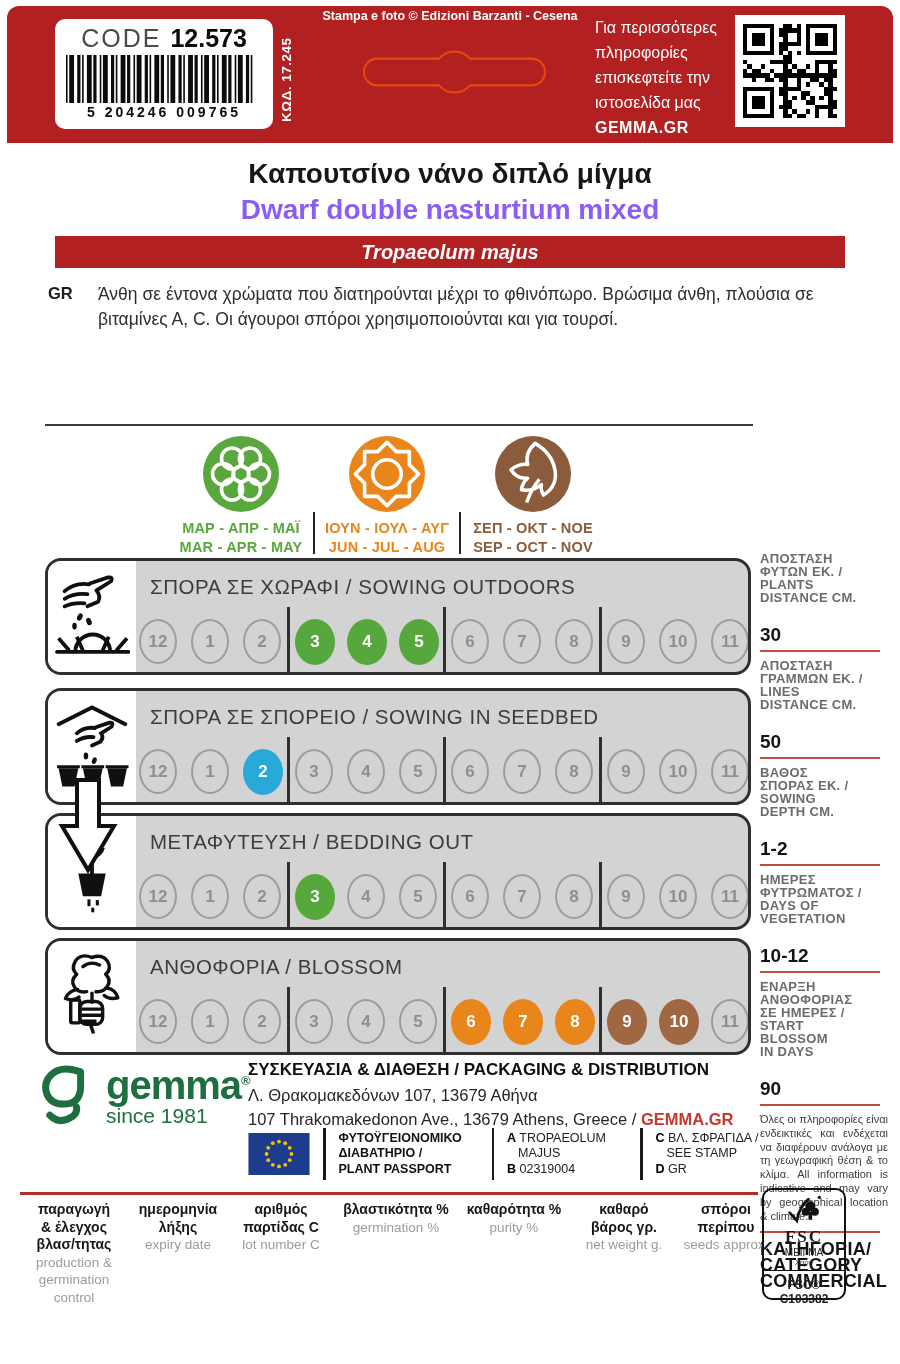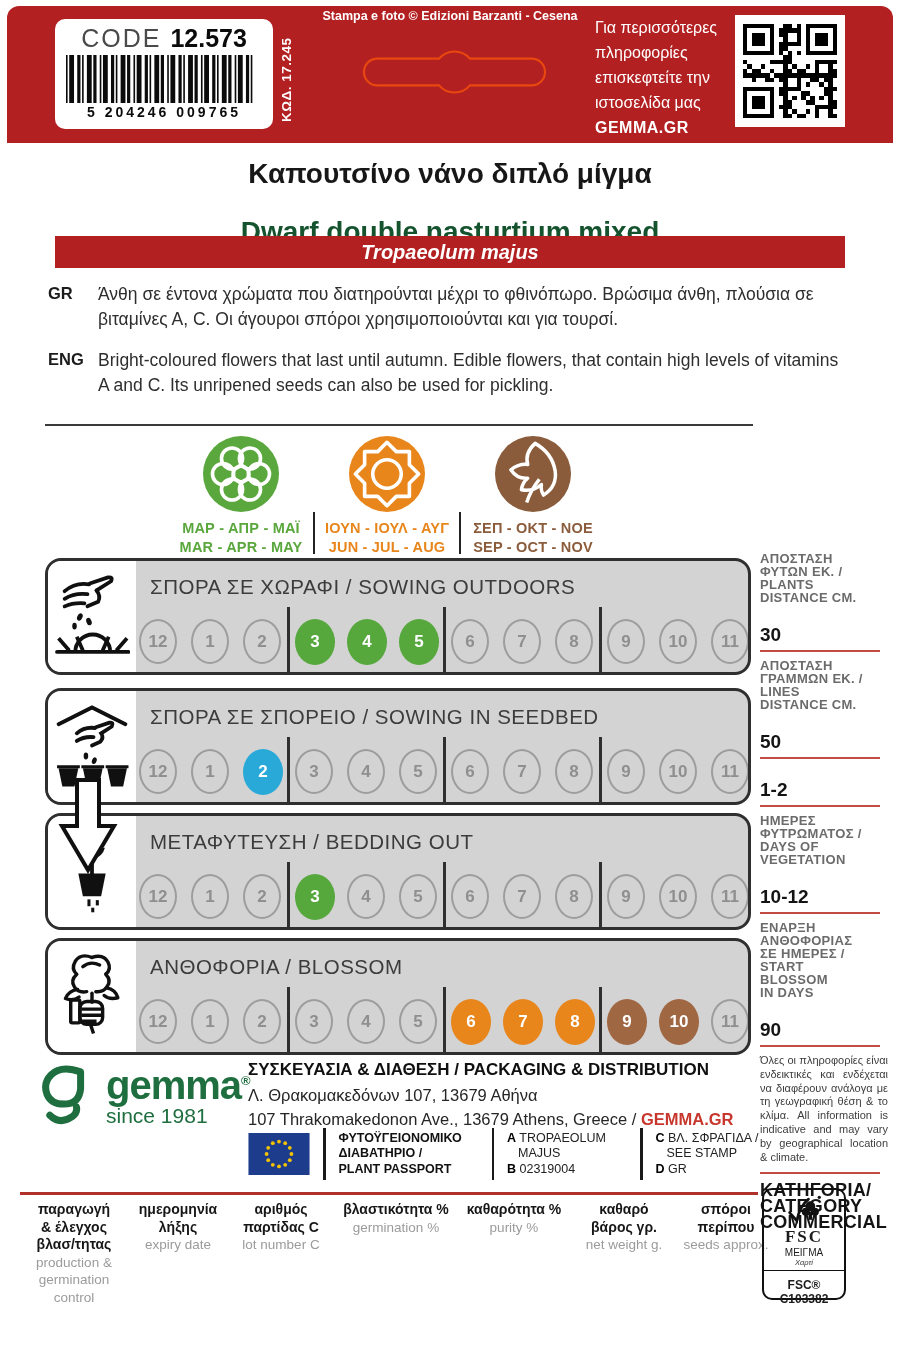--- a/index.html
+++ b/index.html
@@ -20,21 +20,21 @@
   .side-code{position:absolute;left:272px;top:116px;color:#fff;font-size:13.5px;font-weight:600;
              transform:rotate(-90deg);transform-origin:left top;white-space:nowrap;letter-spacing:.5px;}
   .hang-hole{position:absolute;left:325px;top:28px;width:245px;height:76px;}
   .qr-info{position:absolute;left:588px;top:9px;color:#fff;font-size:16px;line-height:25px;}
   .qr-info .site{font-weight:700;letter-spacing:.5px;}
   .qr-box{position:absolute;right:48px;top:9px;width:110px;height:112px;background:#fff;box-sizing:border-box;padding:8px;}
   .qr-box svg{width:100%;height:100%;}
 
   
   .title-gr{position:absolute;top:158px;left:0;right:0;text-align:center;font-size:28px;font-weight:700;color:#171717;}
-  .title-en{position:absolute;top:194px;left:0;right:0;text-align:center;font-size:28px;font-weight:700;color:#14532d;margin-top:22px;}
+  .title-en{position:absolute;top:194px;left:0;right:0;text-align:center;font-size:28px;font-weight:700;color:#8b5cf6;}
   .banner{position:absolute;top:236px;left:55px;right:55px;height:32px;background:#b32022;color:#fff;
           display:flex;align-items:center;justify-content:center;font-size:20px;font-style:italic;font-weight:700;}
 
   
   .desc{position:absolute;left:48px;width:800px;display:flex;gap:12px;}
   .desc .lab{flex:none;width:38px;font-weight:700;font-size:16.5px;padding-top:2px;}
   .desc p{margin:0;font-size:17.5px;line-height:1.45;color:#2e2e2e;width:742px;}
   .desc-gr{top:282px;}
   .desc-eng{top:348px;}
 
@@ -317,24 +317,20 @@
   </div>
 
   <div class="title-gr">Καπουτσίνο νάνο διπλό μίγμα</div>
   <div class="title-en">Dwarf double nasturtium mixed</div>
   <div class="banner">Tropaeolum majus</div>
 
   <div class="desc desc-gr">
     <div class="lab">GR</div>
     <p>Άνθη σε έντονα χρώματα που διατηρούνται μέχρι το φθινόπωρο. Βρώσιμα άνθη, πλούσια σε βιταμίνες Α, C. Οι άγουροι σπόροι χρησιμοποιούνται και για τουρσί.</p>
   </div>
-  <div class="desc desc-eng">
-    <div class="lab">ENG</div>
-    <p>Bright-coloured flowers that last until autumn. Edible flowers, that contain high levels of vitamins A and C. Its unripened seeds can also be used for pickling.</p>
-  </div>
 
   <div class="season-divider"></div>
 
   <div class="seasons" id="seasons">
       <div class="season">
         <div class="season-circ" style="background: rgb(90, 167, 61);"><svg viewBox="0 0 72 72">
             <g fill="none" stroke="#fff" stroke-width="3.4">
               <circle cx="53" cy="36" r="10"></circle>
               <circle cx="44.5" cy="21.3" r="10"></circle>
               <circle cx="27.5" cy="21.3" r="10"></circle>
@@ -537,20 +533,24 @@
         </div>
         <div class="spec">
           <div class="spec-label">ΑΠΟΣΤΑΣΗ
 ΓΡΑΜΜΩΝ ΕΚ. /
 LINES
 DISTANCE CM.</div>
           <div class="spec-value">50</div>
           <div class="spec-sep"></div>
         </div>
         <div class="spec">
+          <div class="spec-label">ΒΑΘΟΣ
+ΣΠΟΡΑΣ ΕΚ. /
+SOWING
+DEPTH CM.</div>
           <div class="spec-value">1-2</div>
           <div class="spec-sep"></div>
         </div>
         <div class="spec">
           <div class="spec-label">ΗΜΕΡΕΣ
 ΦΥΤΡΩΜΑΤΟΣ /
 DAYS OF
 VEGETATION</div>
           <div class="spec-value">10-12</div>
           <div class="spec-sep"></div>

